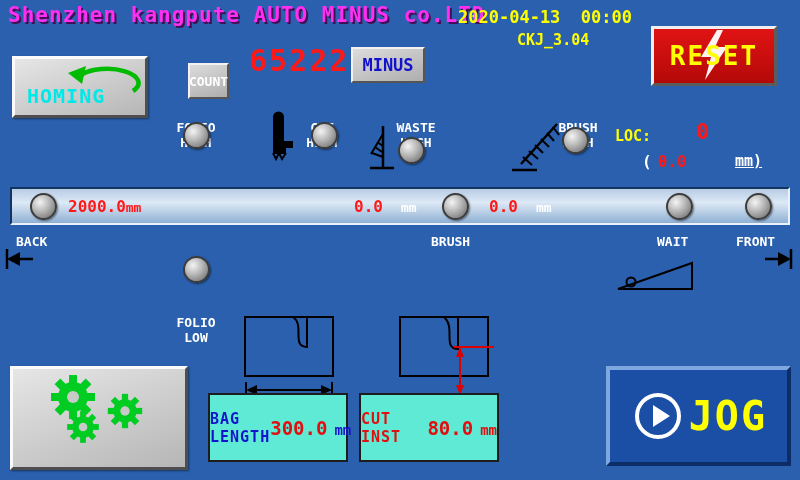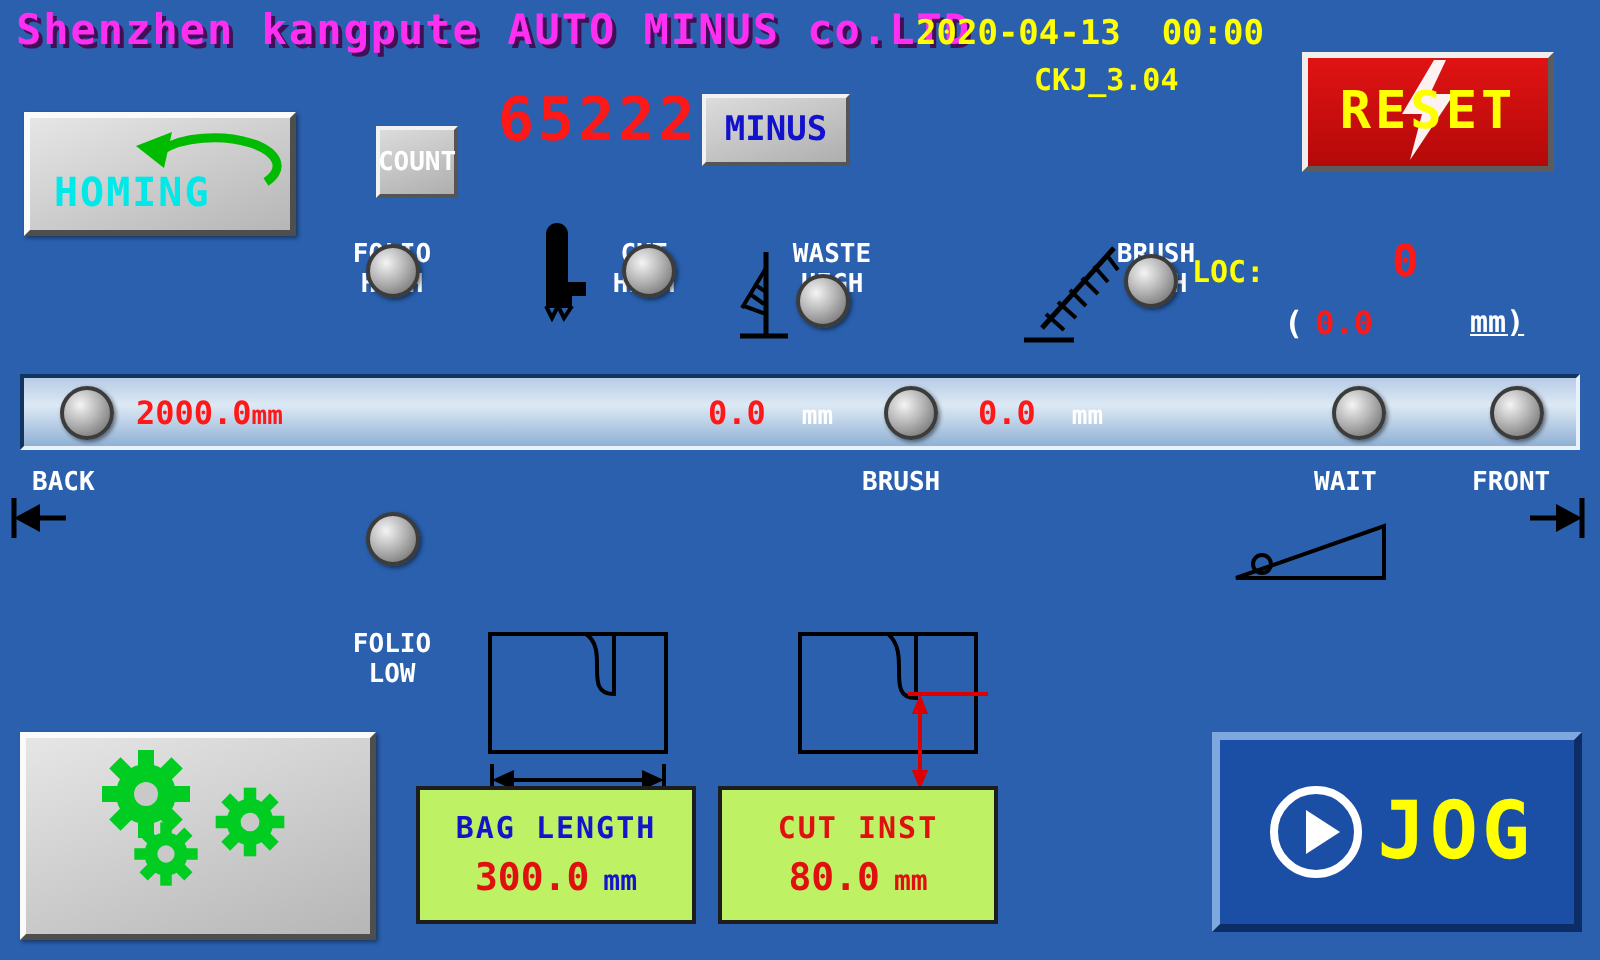--- a/index.html
+++ b/index.html
@@ -55,39 +55,39 @@
   #homing-btn { left:12px; top:56px; width:136px; height:62px; }
   #homing-btn .lbl { position:absolute; left:12px; bottom:7px; color:#00e8e8; font-size:20px; letter-spacing:1px; }
   #homing-btn svg { position:absolute; right:2px; top:2px; }
 
   
   #count-btn { left:188px; top:63px; width:41px; height:36px; color:#fff; font-size:13px; }
   #count-value { left:249px; top:43px; font-size:30px; letter-spacing:2px; color:#ff1818; }
   #minus-btn { left:351px; top:47px; width:74px; height:36px; color:#1212cc; font-size:17px; }
 
   
-  #loc-label { left:596px; top:127px; font-size:15px; }
+  #loc-label { left:615px; top:127px; font-size:15px; }
   #loc-value { left:696px; top:119px; font-size:22px; }
   #loc-sub-1 { left:642px; top:152px; font-size:16px; color:#fff; }
   #loc-sub-1 .v { color:#ff1818; }
   #loc-sub-2 { left:735px; top:152px; font-size:15px; color:#fff;text-decoration:underline; }
 
   
   #position-bar {
     left:10px; top:187px; width:780px; height:38px;
     background:linear-gradient(180deg,#b7cce6 0%, #dde9f5 40%, #8fb0d4 100%);
     border:2px solid; border-color:#123460 #e9f1fa #e9f1fa #123460;
   }
   .bar-text { position:absolute; top:8px; font-size:16px; display:flex; align-items:baseline; }
   .bar-text .unit { font-size:13px; }
 
   
   .value-box {
-    background:#bef264; border:2px solid #1d1d1d;
-    display:flex; flex-direction:column; align-items:center; justify-content:space-evenly;
+    background:#5eead4; border:2px solid #1d1d1d;
+    display:flex; flex-direction:row; align-items:center; justify-content:space-evenly;
     padding:4px 0;
   }
   .value-box .box-label { font-size:15px; letter-spacing:1px; }
   .value-box .box-value { font-size:19px; display:flex; align-items:baseline; gap:7px; }
   .value-box .box-value .unit { font-size:14px; }
   #bag-length-box { left:208px; top:393px; width:140px; height:69px; }
   #bag-length-box .box-label { color:#1414cc; }
   #bag-length-box .val { color:#e01010; }
   #bag-length-box .unit { color:#1414cc; }
   #cut-depth-box { left:359px; top:393px; width:140px; height:69px; }

